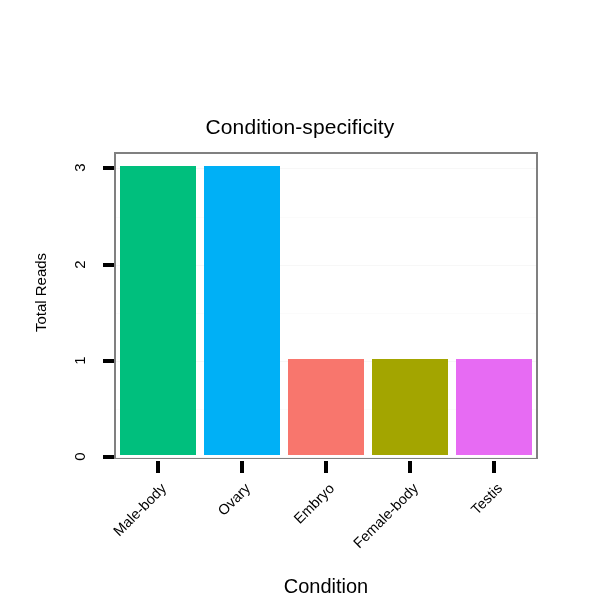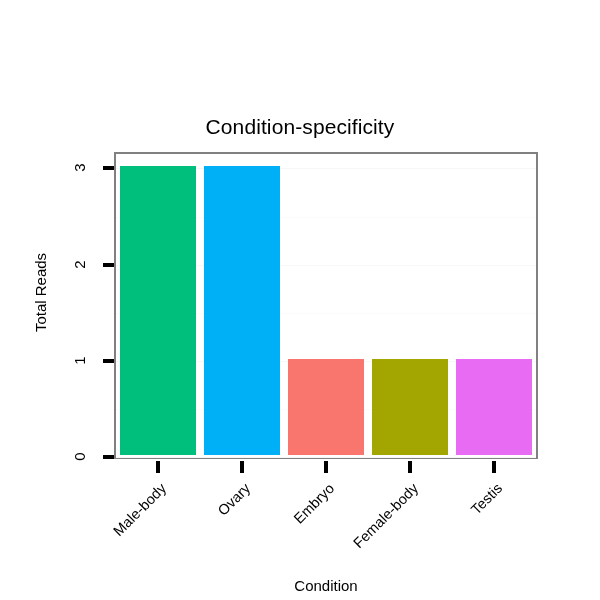--- a/index.html
+++ b/index.html
@@ -121,21 +121,21 @@
     transform: rotate(-45deg);
     transform-origin: right top;
     text-align: right;
   }
   .x-axis-title {
     position: absolute;
     left: 114px;
     top: 533px;
     width: 424px;
     text-align: center;
-    font-size: 15px;
+    font-size: 20px;
     line-height: 18px;
     color: #000000;
   }
 </style>
 </head>
 <body>
 
 <div id="plot-root">
 
   <div class="chart-title">Condition-specificity</div>

